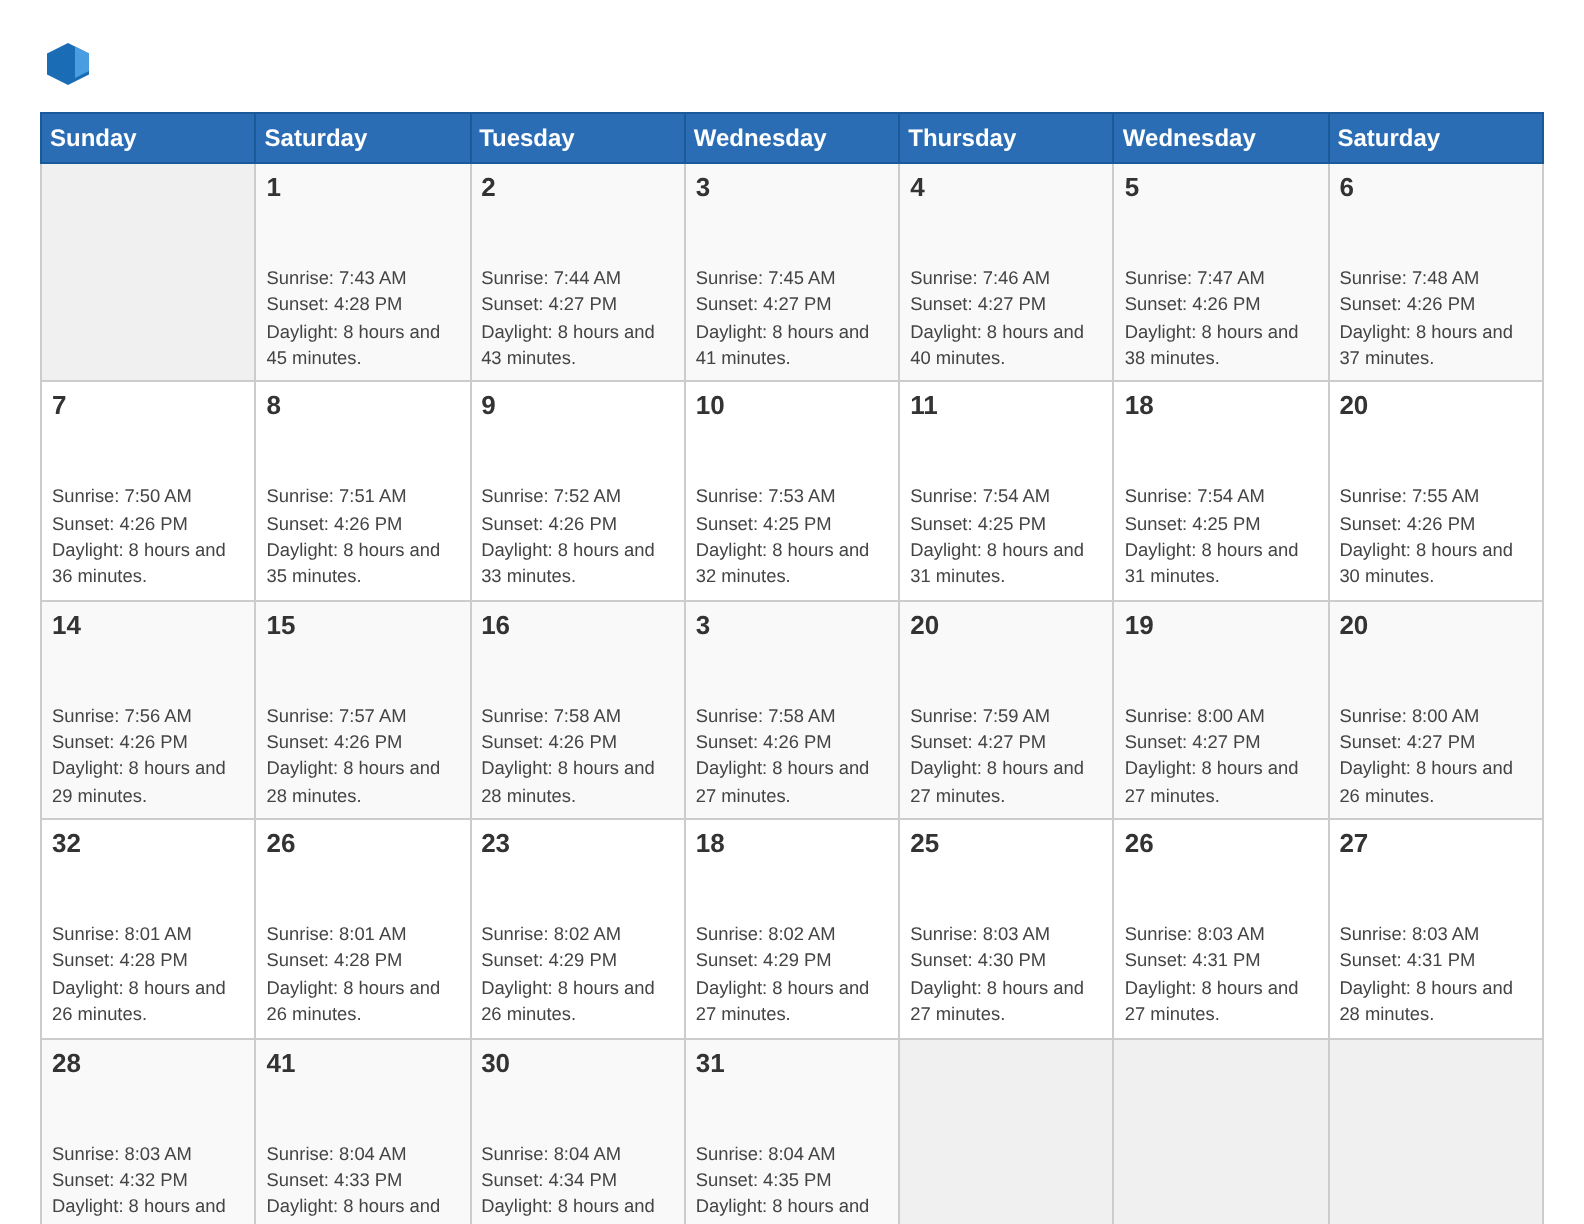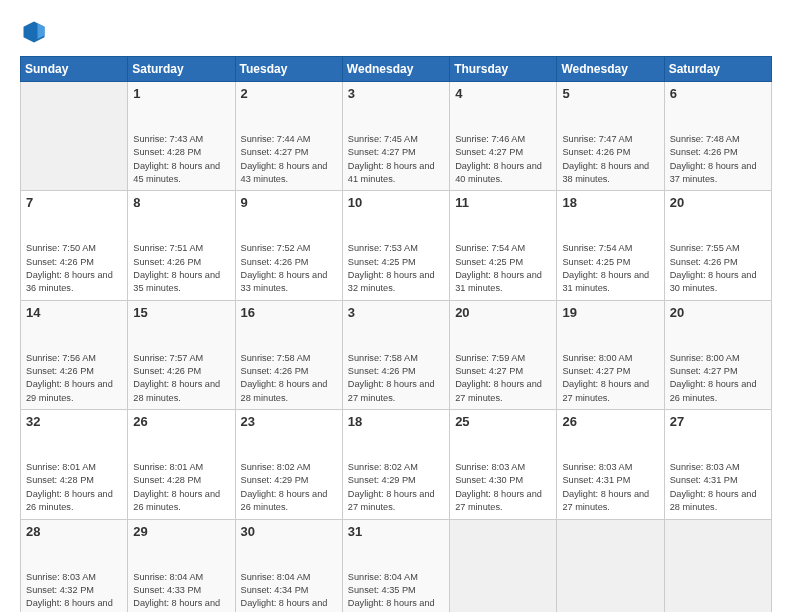--- a/index.html
+++ b/index.html
@@ -255,21 +255,21 @@
             <span class="day-num">27</span>
         <div class="day-info">Sunrise: 8:03 AM<br>Sunset: 4:31 PM<br>Daylight: 8 hours and 28 minutes.</div>
           </td>
         </tr>
         <tr>
           <td>
             <span class="day-num">28</span>
         <div class="day-info">Sunrise: 8:03 AM<br>Sunset: 4:32 PM<br>Daylight: 8 hours and 28 minutes.</div>
           </td>
           <td>
-            <span class="day-num">29</span>
+            <span class="day-num">41</span>
         <div class="day-info">Sunrise: 8:04 AM<br>Sunset: 4:33 PM<br>Daylight: 8 hours and 29 minutes.</div>
           </td>
           <td>
             <span class="day-num">30</span>
         <div class="day-info">Sunrise: 8:04 AM<br>Sunset: 4:34 PM<br>Daylight: 8 hours and 30 minutes.</div>
           </td>
           <td>
             <span class="day-num">31</span>
         <div class="day-info">Sunrise: 8:04 AM<br>Sunset: 4:35 PM<br>Daylight: 8 hours and 30 minutes.</div>
           </td>

